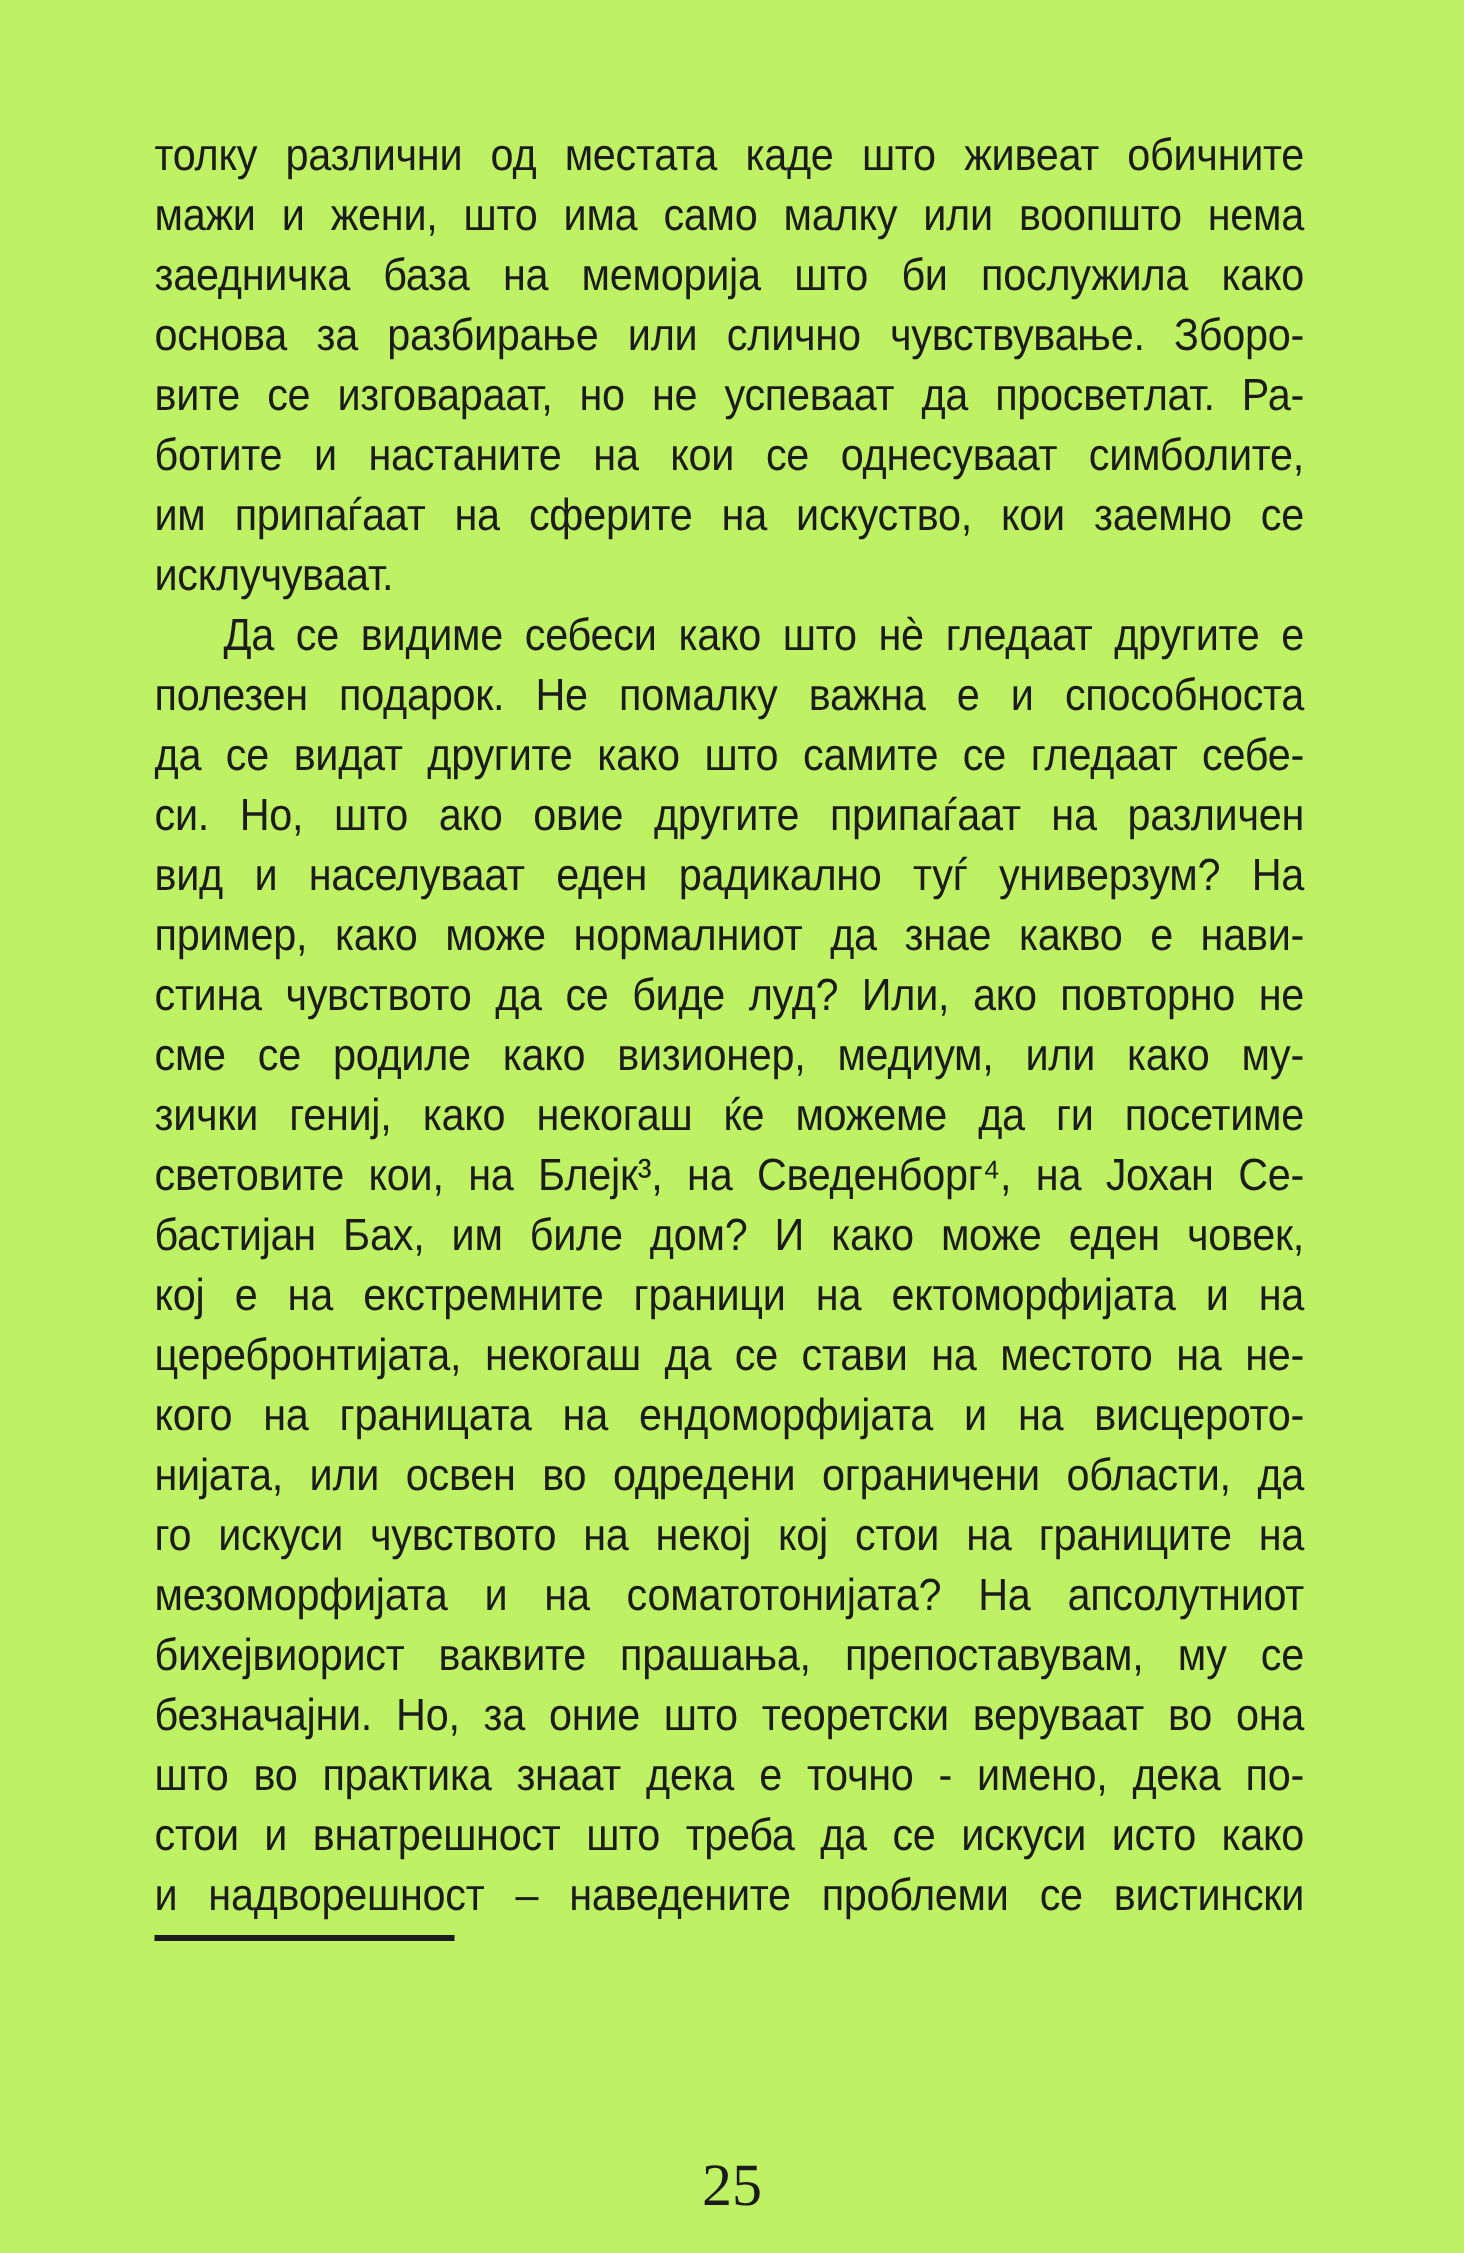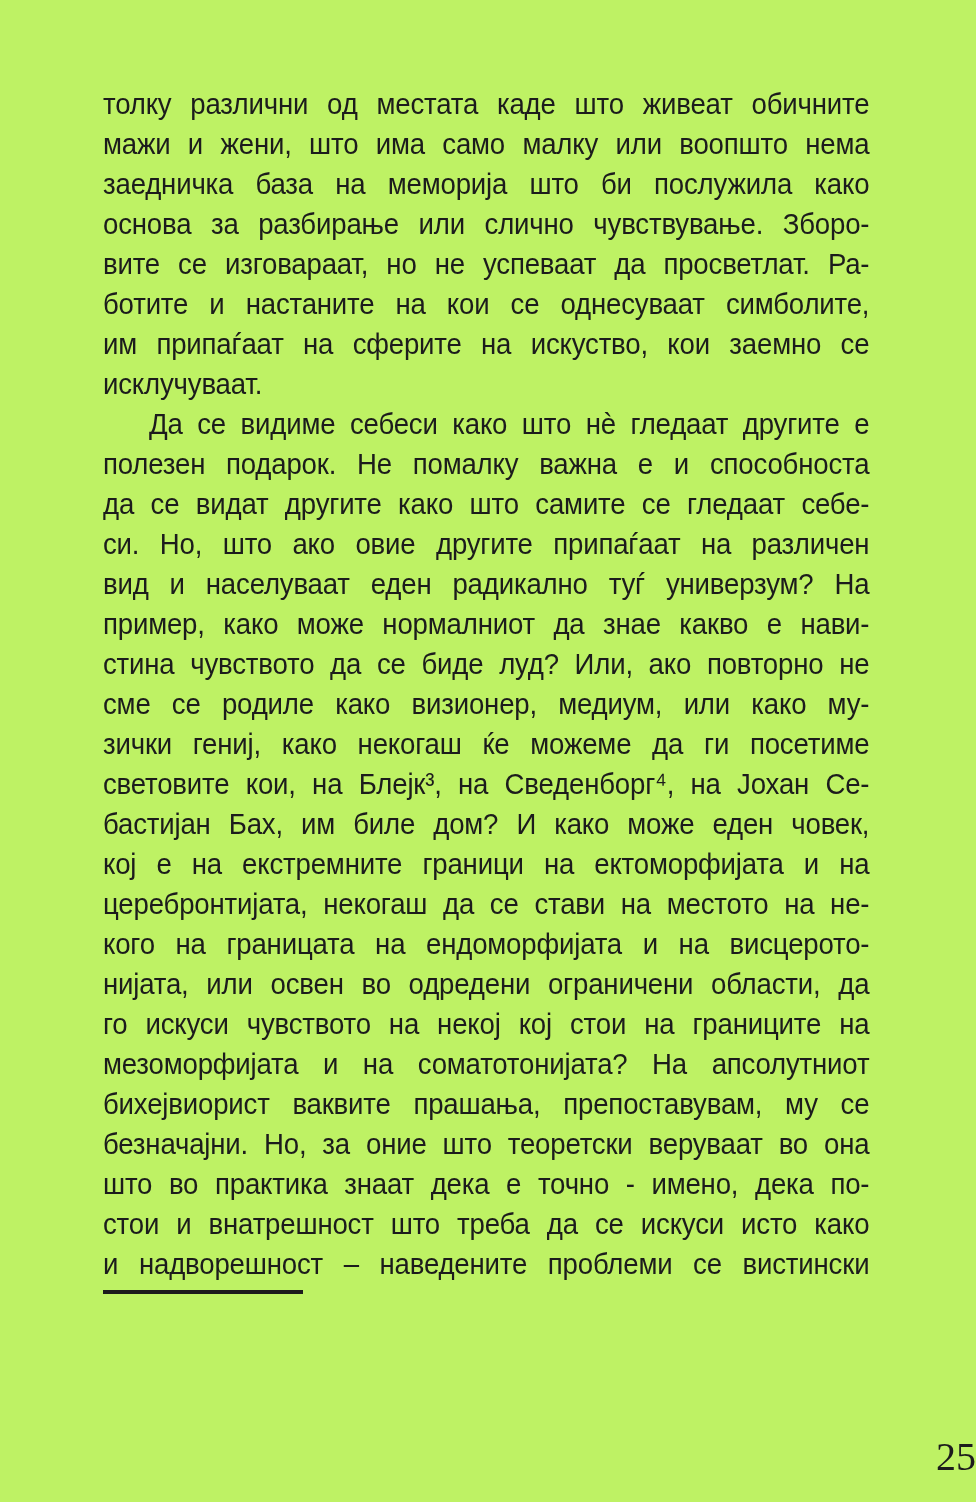--- a/index.html
+++ b/index.html
@@ -67,21 +67,21 @@
   }
   .fn-line.just {
     text-align: justify;
     text-align-last: justify;
   }
   .page-number {
     position: absolute;
     left: 0;
     top: 1434px;
     width: 976px;
-    text-align: right;
+    text-align: center;
     font-family: "Liberation Serif", "DejaVu Serif", serif;
     font-size: 40px;
     line-height: 46px;
   }
 </style>
 </head>
 <body style="background: rgb(255, 255, 255);">
 
 <div class="page" style="background: #bef264; color: rgb(28, 28, 28);">
   <div class="body-text">

